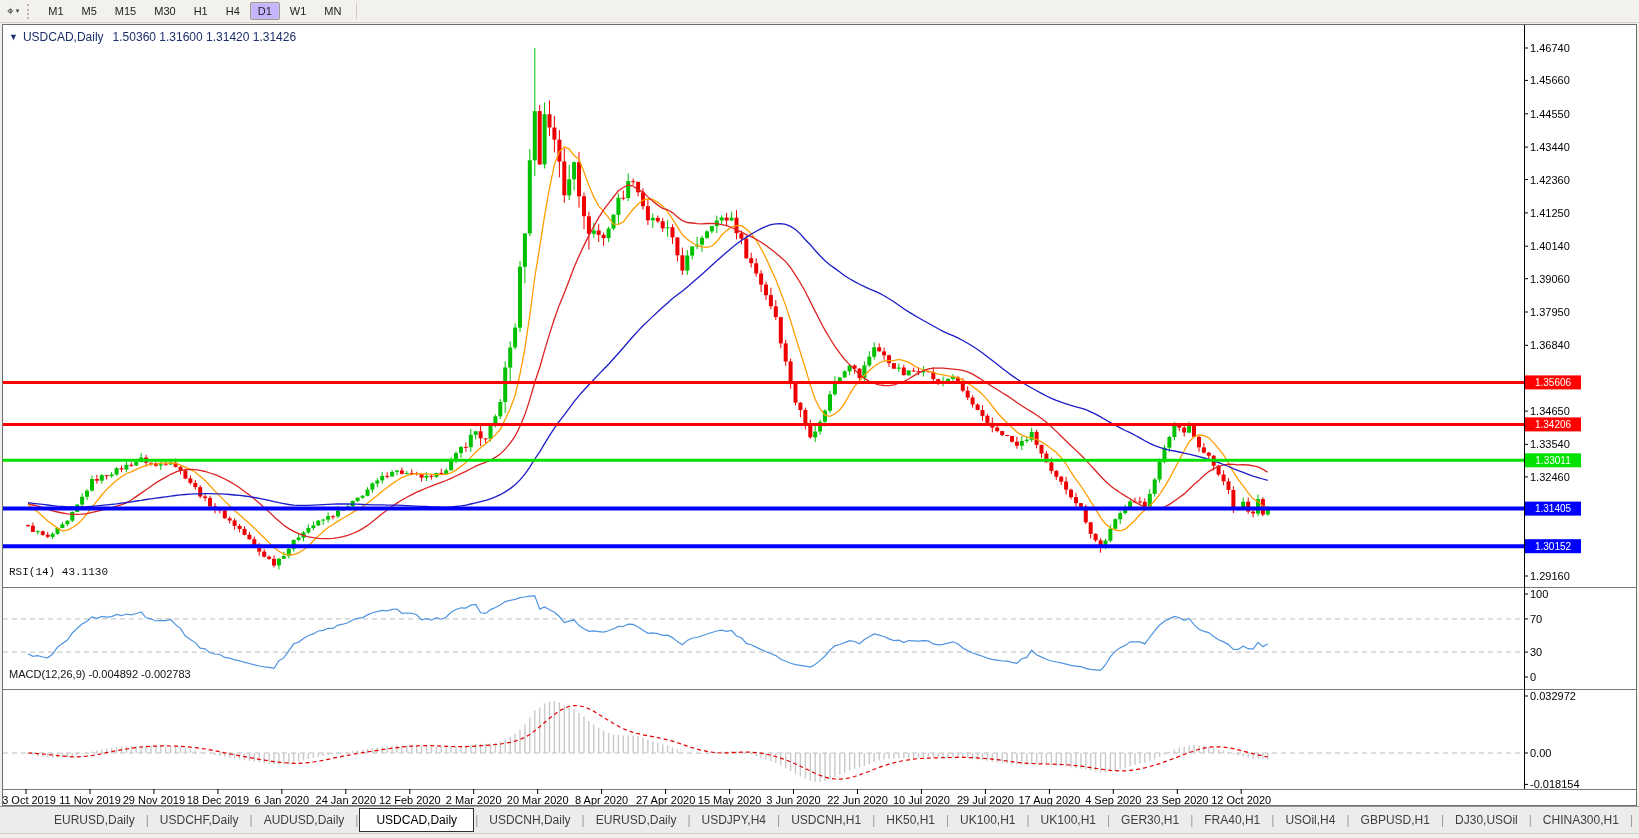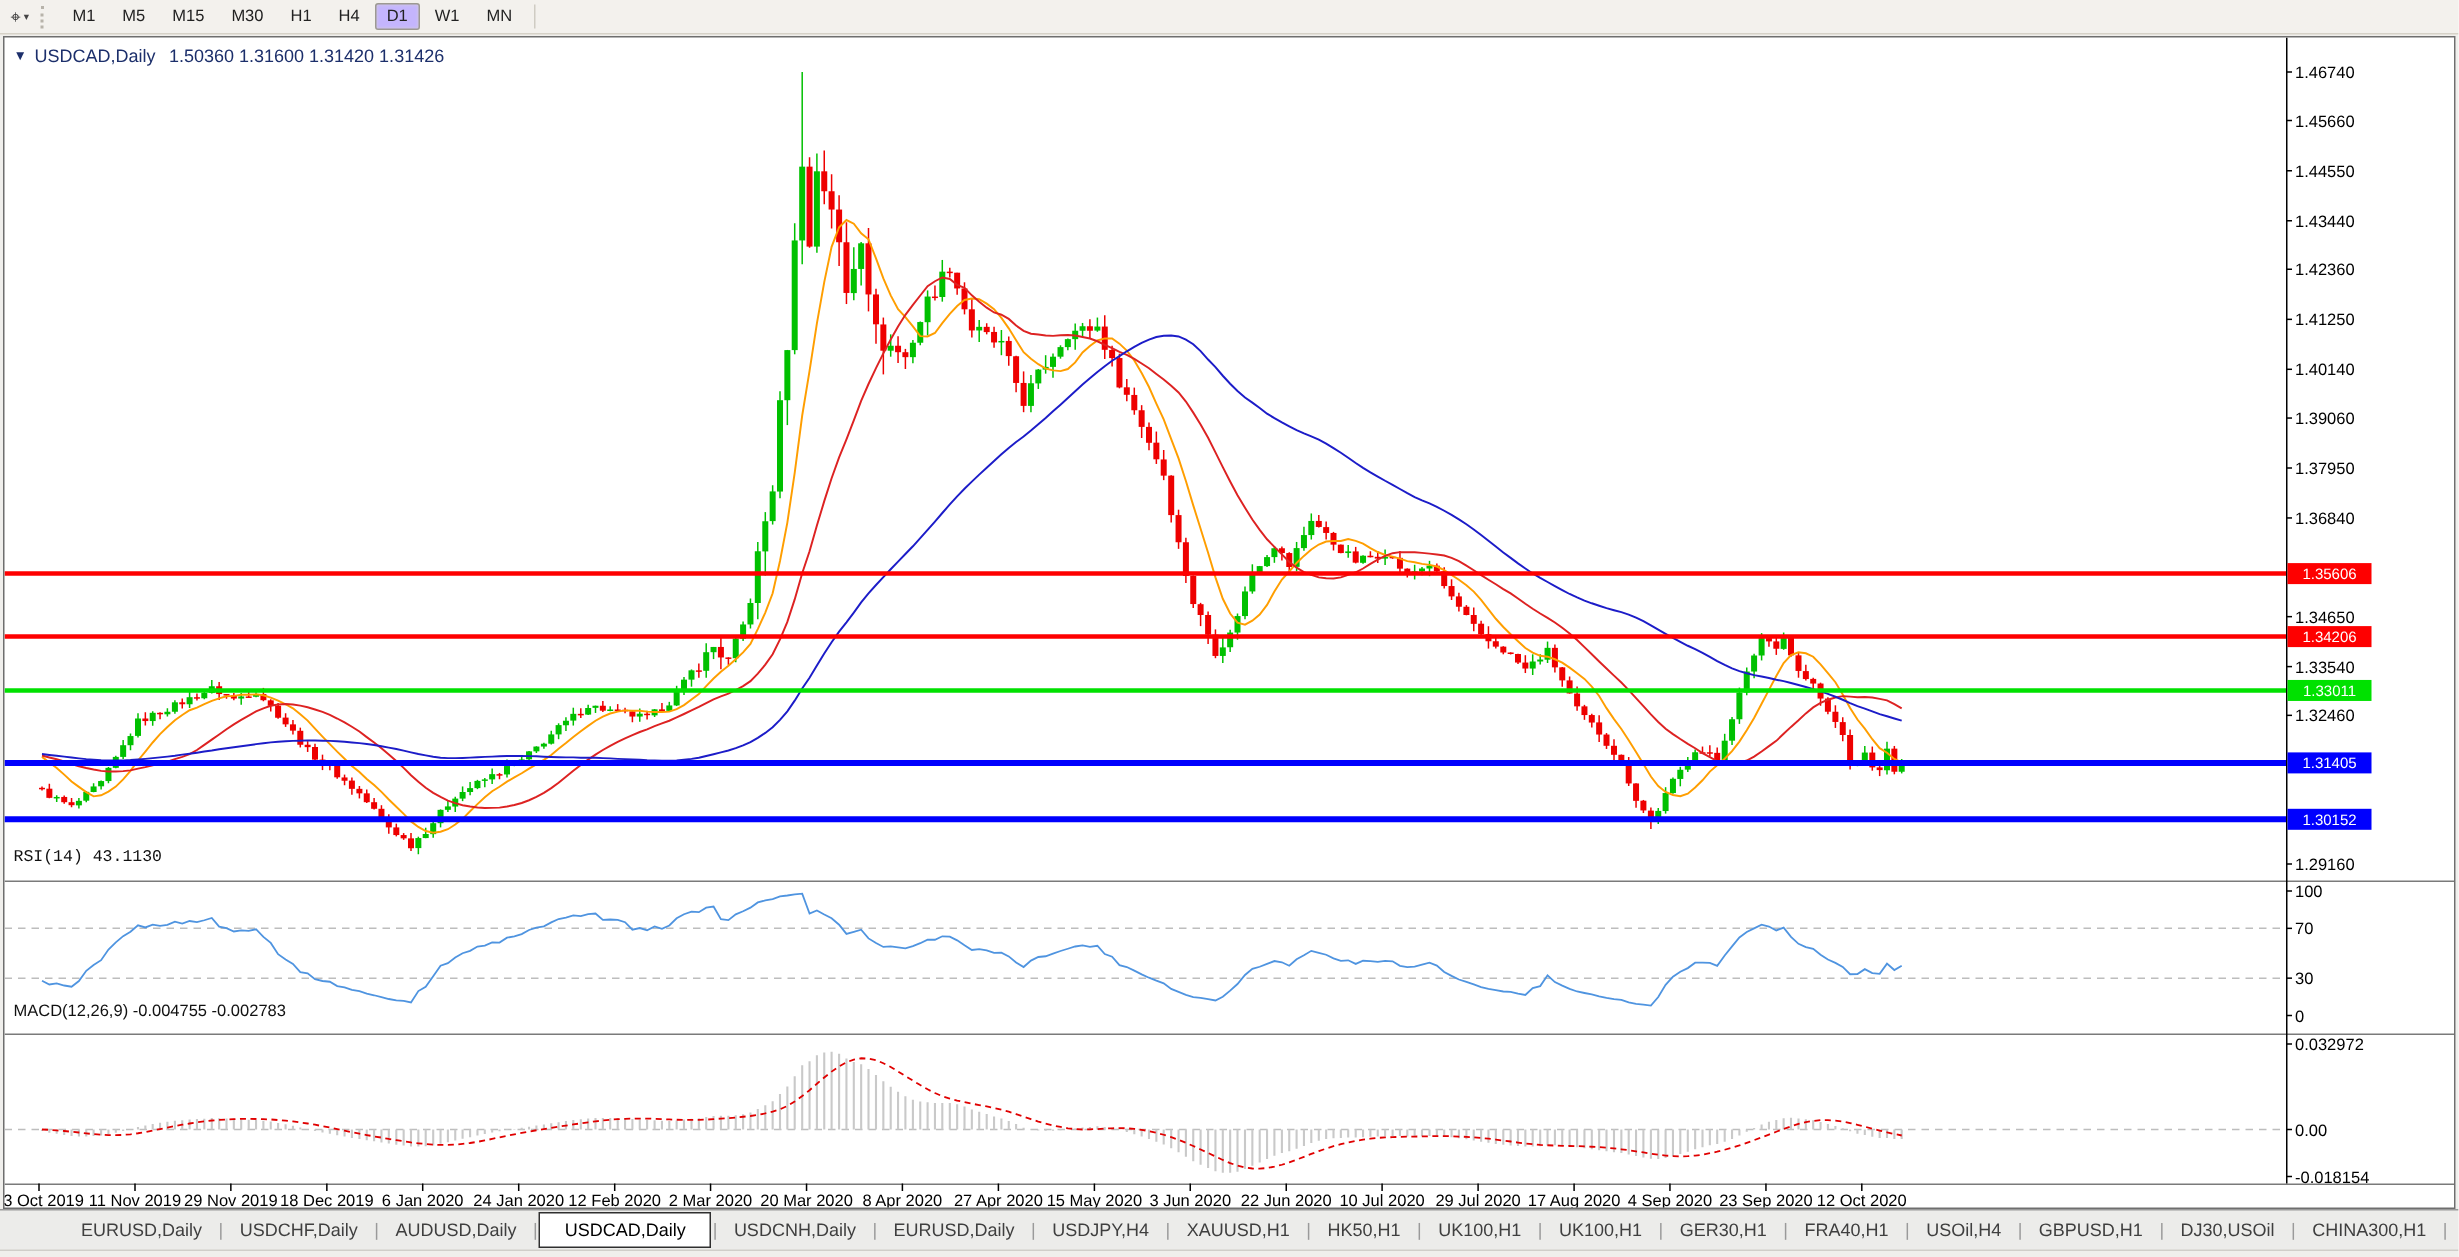--- a/index.html
+++ b/index.html
@@ -80,21 +80,21 @@
   <div class="tb-sep"></div>
 </div>
 
 <div class="chart-window">
   <div class="chart-title">
     <span class="drop">▼</span>
     <span>USDCAD,Daily</span>
     <span style="margin-left:9px;">1.50360 1.31600 1.31420 1.31426</span>
   </div>
   <div class="pane-label" id="rsi-label">RSI(14) 43.1130</div>
-  <div class="pane-label" id="macd-label">MACD(12,26,9) -0.004755 -0.002783</div>
+  <div class="pane-label" id="macd-label">MACD(12,26,9) -0.004892 -0.002783</div>
   <svg id="chart-svg" width="1633" height="780">
       <line x1="0" y1="593.9" x2="1521" y2="593.9" stroke="#bdbdbd" stroke-dasharray="5 4"></line>
       <line x1="0" y1="627.1" x2="1521" y2="627.1" stroke="#bdbdbd" stroke-dasharray="5 4"></line>
       <line x1="0" y1="728" x2="1521" y2="728" stroke="#bdbdbd" stroke-dasharray="5 4"></line>
       <g>
         <line x1="25.0" y1="728" x2="25.0" y2="729.0" stroke="#c9c9c9" stroke-width="1.4"></line>
         <line x1="29.9" y1="728" x2="29.9" y2="730.1" stroke="#c9c9c9" stroke-width="1.4"></line>
         <line x1="34.8" y1="728" x2="34.8" y2="730.9" stroke="#c9c9c9" stroke-width="1.4"></line>
         <line x1="39.8" y1="728" x2="39.8" y2="731.7" stroke="#c9c9c9" stroke-width="1.4"></line>
         <line x1="44.7" y1="728" x2="44.7" y2="732.4" stroke="#c9c9c9" stroke-width="1.4"></line>
@@ -982,21 +982,21 @@
     <span class="tab">AUDUSD,Daily</span>
     <span class="tab-sep">|</span>
     <span class="tab active">USDCAD,Daily</span>
     <span class="tab-sep">|</span>
     <span class="tab">USDCNH,Daily</span>
     <span class="tab-sep">|</span>
     <span class="tab">EURUSD,Daily</span>
     <span class="tab-sep">|</span>
     <span class="tab">USDJPY,H4</span>
     <span class="tab-sep">|</span>
-    <span class="tab">XAUUSD,H1</span>
+    <span class="tab">USDCNH,H1</span>
     <span class="tab-sep">|</span>
     <span class="tab">HK50,H1</span>
     <span class="tab-sep">|</span>
     <span class="tab">UK100,H1</span>
     <span class="tab-sep">|</span>
     <span class="tab">UK100,H1</span>
     <span class="tab-sep">|</span>
     <span class="tab">GER30,H1</span>
     <span class="tab-sep">|</span>
     <span class="tab">FRA40,H1</span>

